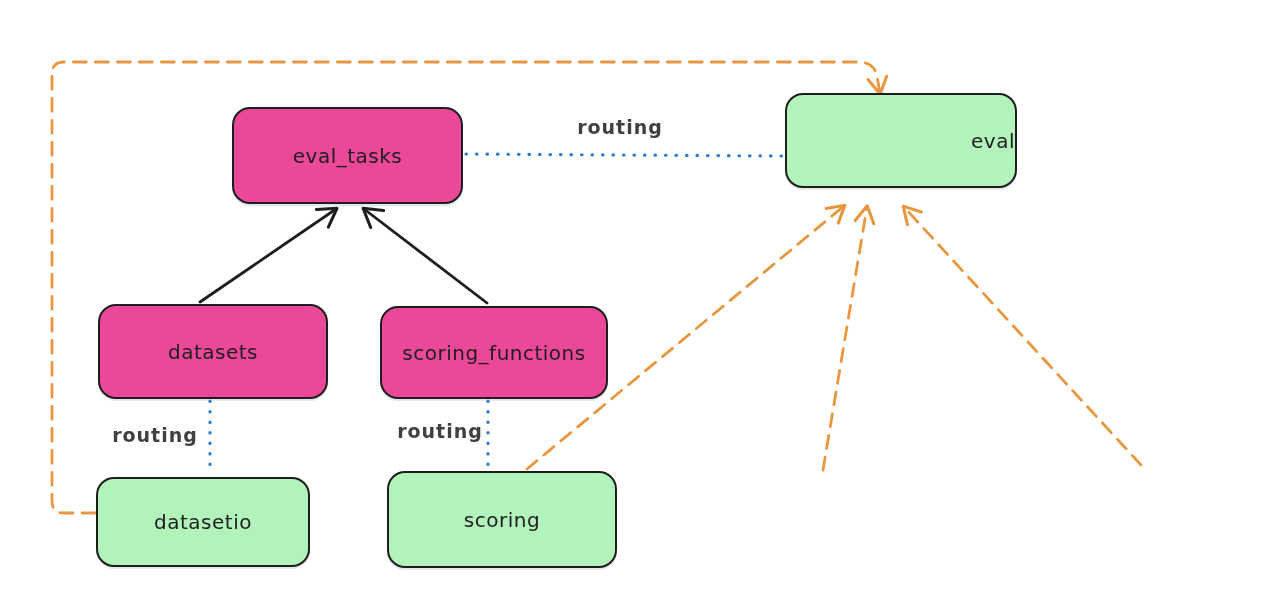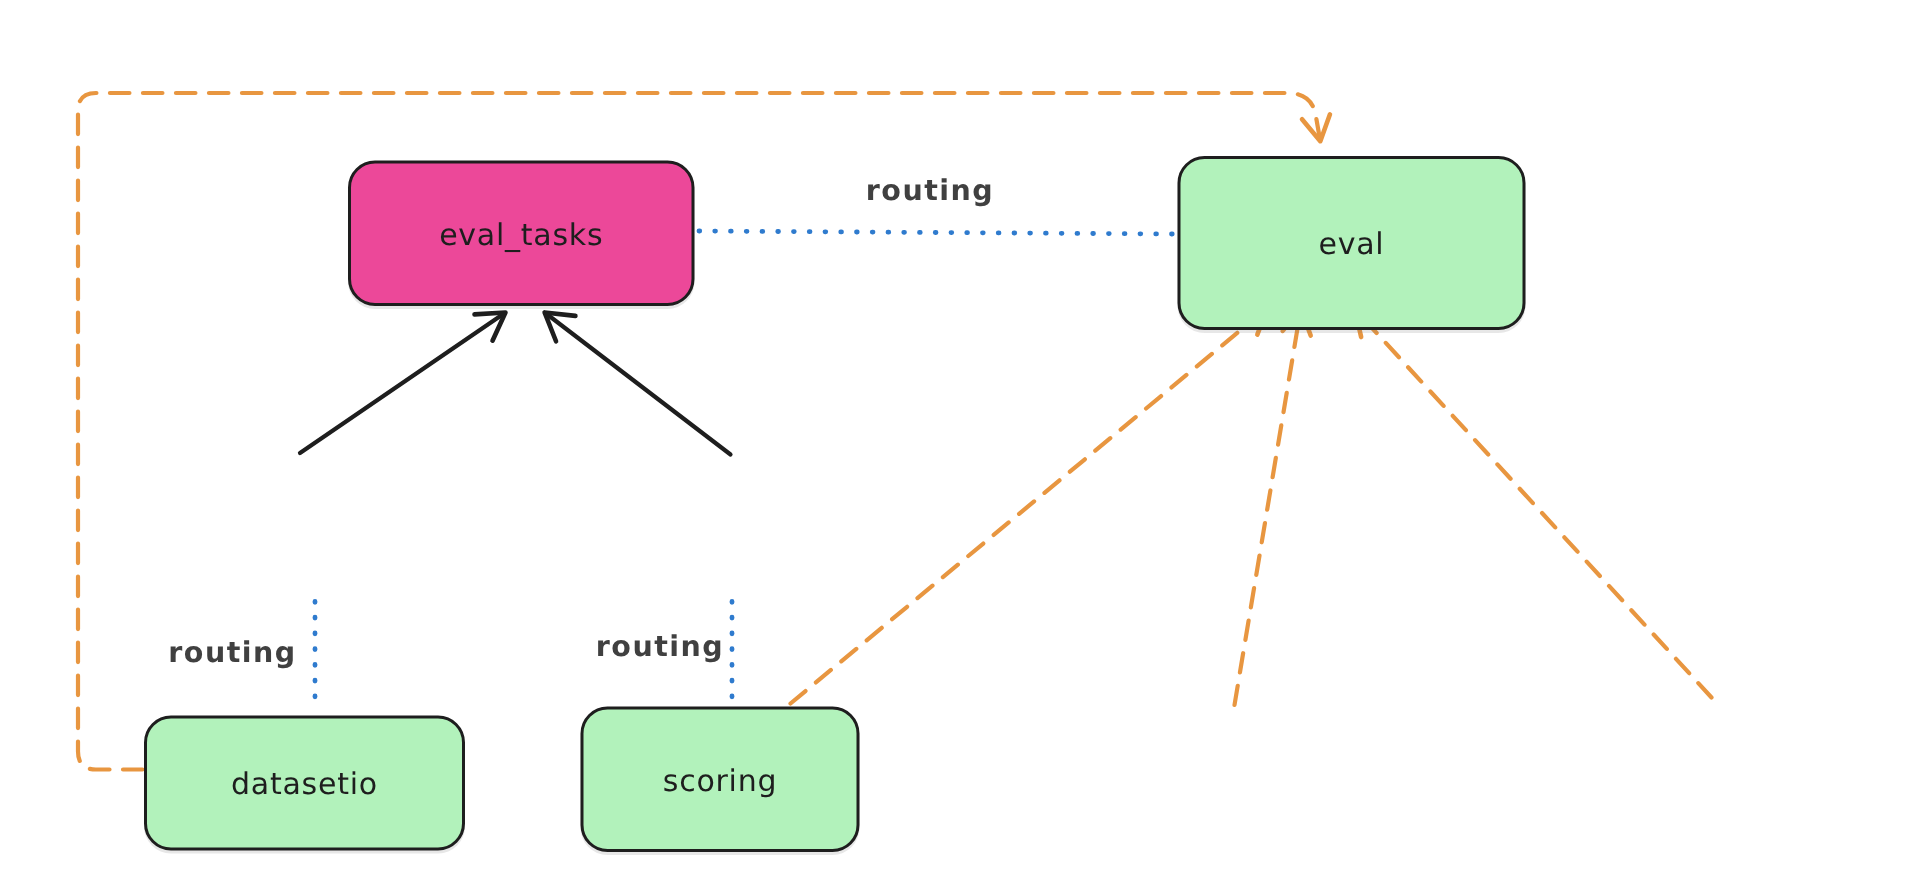--- a/index.html
+++ b/index.html
@@ -43,25 +43,25 @@
     transform: translateX(-50%);
     color: #404040;
     font-weight: bold;
     font-size: 19px;
     letter-spacing: 1px;
     white-space: nowrap;
   }
 
   
   #n-eval-tasks        { left: 232px;  top: 107px; width: 231px; height: 97px; }
-  #n-eval              { left: 785px;  top: 104px; width: 232px; height: 116px; }
+  #n-eval              { left: 785px;  top: 93px; width: 232px; height: 95px; justify-content: flex-end; }
   #n-datasets          { left: 98px;   top: 304px; width: 230px; height: 95px; }
   #n-scoring-functions { left: 380px;  top: 306px; width: 228px; height: 93px; }
   #n-datasetio         { left: 96px;   top: 477px; width: 214px; height: 90px; }
-  #n-scoring           { left: 387px;  top: 471px; width: 186px; height: 97px; }
+  #n-scoring           { left: 387px;  top: 471px; width: 230px; height: 97px; }
   #n-agents            { left: 710px;  top: 472px; width: 232px; height: 95px; }
   #n-inference         { left: 1022px; top: 466px; width: 235px; height: 96px; }
 
   
   #lbl-routing-top    { left: 620px; top: 116px; }
   #lbl-routing-left   { left: 155px; top: 424px; }
   #lbl-routing-middle { left: 440px; top: 420px; }
 </style>
 </head>
 <body>
@@ -88,20 +88,26 @@
     <path d="M 527 469 L 844 206" fill="none" stroke="#e89640" stroke-width="2.8" stroke-linecap="round" stroke-dasharray="13 9" marker-end="url(#arrow-orange)"></path>
     <path d="M 823 470 L 867 207" fill="none" stroke="#e89640" stroke-width="2.8" stroke-linecap="round" stroke-dasharray="13 9" marker-end="url(#arrow-orange)"></path>
     <path d="M 1141 465 L 904 207" fill="none" stroke="#e89640" stroke-width="2.8" stroke-linecap="round" stroke-dasharray="13 9" marker-end="url(#arrow-orange)"></path>
 
     <path d="M 95 513 L 64 513 Q 52 513 52 501 L 52 74 Q 52 62 64 62 L 858 62 Q 874 62 877 76 L 880 93" fill="none" stroke="#e89640" stroke-width="2.8" stroke-linecap="round" stroke-dasharray="13 9" marker-end="url(#arrow-orange)"></path>
   </svg>
 
   <div class="node blue" id="n-eval-tasks">
     <span>eval_tasks</span>
   </div>
+  <div class="node blue" id="n-datasets">
+    <span>datasets</span>
+  </div>
+  <div class="node blue" id="n-scoring-functions">
+    <span>scoring_functions</span>
+  </div>
 
   <div class="node green" id="n-eval">
     <span>eval</span>
   </div>
   <div class="node green" id="n-datasetio">
     <span>datasetio</span>
   </div>
   <div class="node green" id="n-scoring">
     <span>scoring</span>
   </div>

